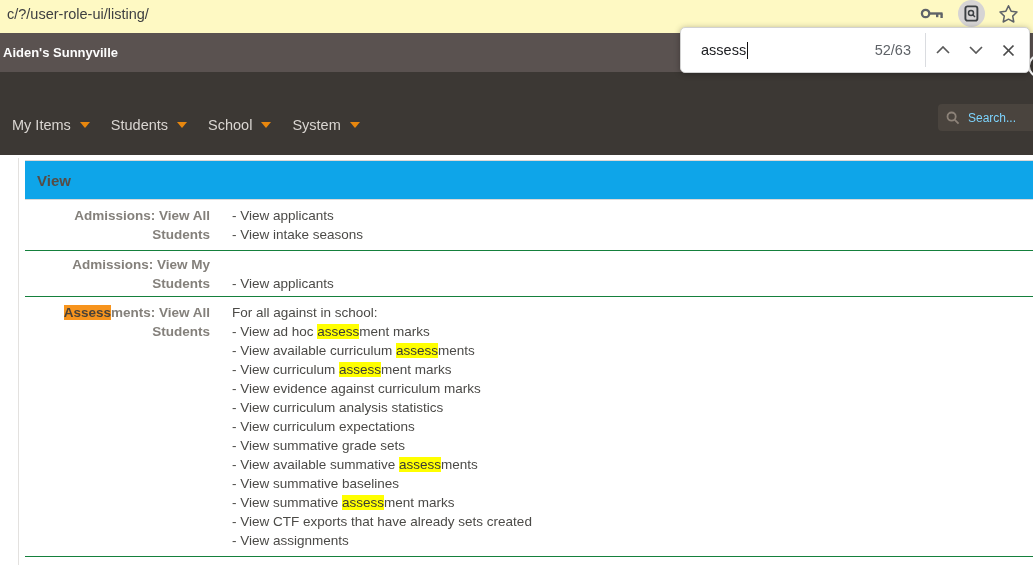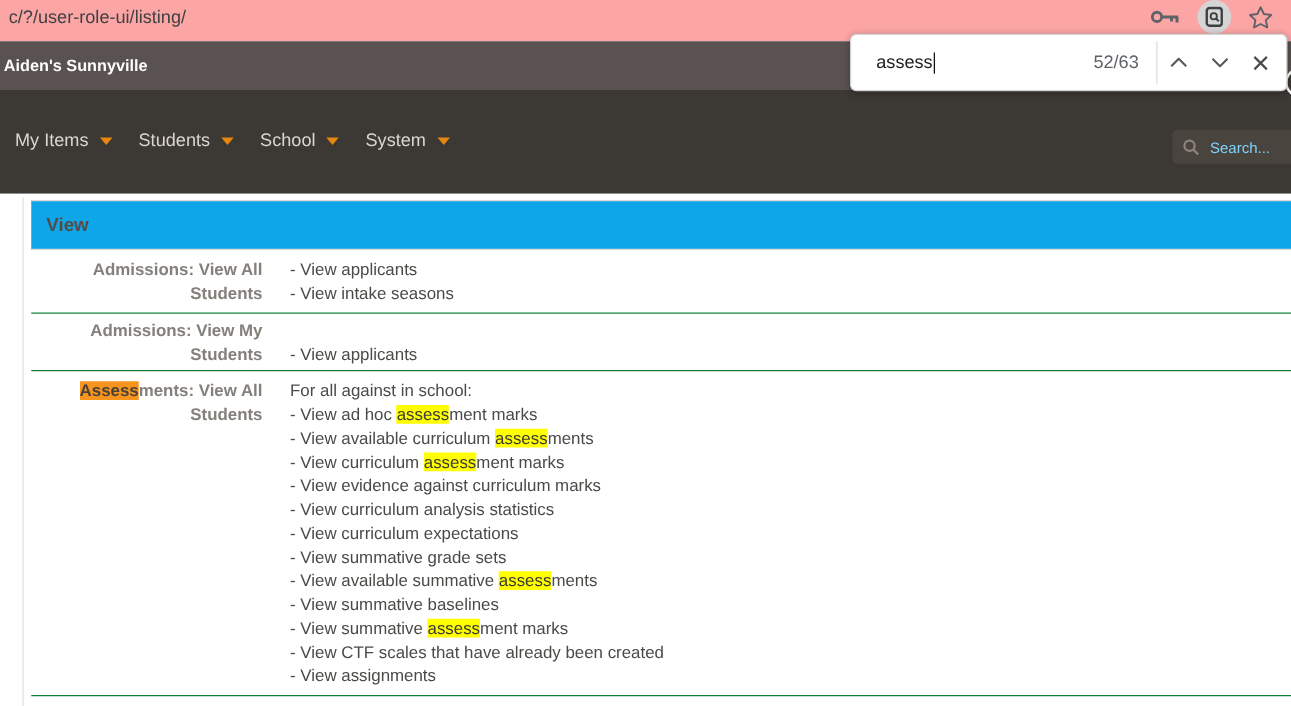--- a/index.html
+++ b/index.html
@@ -6,21 +6,21 @@
   html,body { width:1033px; height:565px; }
   body {
     font-family:"Liberation Sans", sans-serif;
     background:#ffffff;
     position:relative;
     overflow:hidden;
   }
 
   
   .browser-bar {
-    height:33px; background:#fca5a5;
+    height:33px; background:#fef9c3;
     display:flex; align-items:center;
     padding:0 14px 0 7px;
   }
   .url-text { flex:1; font-size:14.5px; color:#3f4042; margin-top:-6px; }
   .browser-icons { display:flex; align-items:center; gap:13px; margin-top:-6px; }
   .icon-btn { display:flex; align-items:center; justify-content:center; cursor:pointer; }
   .icon-circle {
     width:27px; height:27px; border-radius:50%;
     background:#d6d4d4; display:flex; align-items:center; justify-content:center;
   }
@@ -29,21 +29,21 @@
   .title-bar {
     height:39px; background:var(--titlebar-bg);
     display:flex; align-items:center; padding-left:3px;
   }
   .title-bar .app-title { color:#fdfdfd; font-weight:bold; font-size:13px; }
 
   .nav-bar { height:83px; background:var(--navbar-bg); position:relative; }
   .nav-items { position:absolute; left:12px; top:33px; display:flex; gap:15px; }
   .nav-item {
     display:flex; align-items:center; gap:9px;
-    color:#dad6d2; font-size:14.5px; cursor:pointer; padding:0 6px 0 0;
+    color:#dad6d2; font-size:14.5px; cursor:pointer; padding:0 6px 0 0;margin-top:12px;
   }
   .caret-down {
     width:0; height:0;
     border-left:5px solid transparent; border-right:5px solid transparent;
     border-top:6px solid var(--accent-orange);
   }
   .nav-search {
     position:absolute; left:938px; top:32px; width:105px; height:27px;
     background:#4a443e; border-radius:4px;
     display:flex; align-items:center; padding:0 8px; gap:8px; cursor:text;
@@ -183,21 +183,21 @@
             <div>- View ad hoc <span class="hl">assess</span>ment marks</div>
             <div>- View available curriculum <span class="hl">assess</span>ments</div>
             <div>- View curriculum <span class="hl">assess</span>ment marks</div>
             <div>- View evidence against curriculum marks</div>
             <div>- View curriculum analysis statistics</div>
             <div>- View curriculum expectations</div>
             <div>- View summative grade sets</div>
             <div>- View available summative <span class="hl">assess</span>ments</div>
             <div>- View summative baselines</div>
             <div>- View summative <span class="hl">assess</span>ment marks</div>
-            <div>- View CTF scales that have already been created</div>
+            <div>- View CTF exports that have already sets created</div>
             <div>- View assignments</div>
           </div>
         </div>
       </div>
   </div>
 </div>
 
 <div class="find-bar">
   <div class="find-text">
     <span>assess</span>

